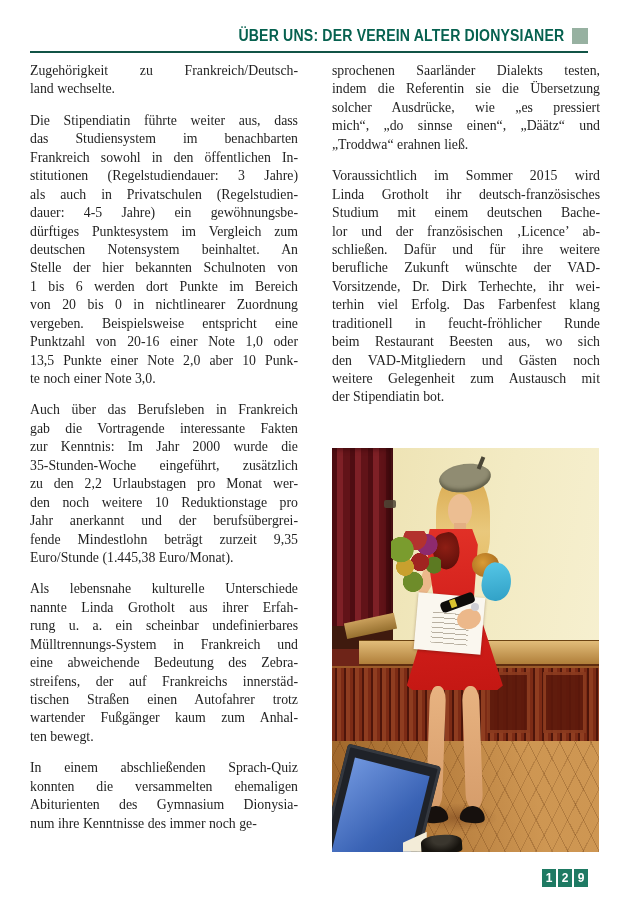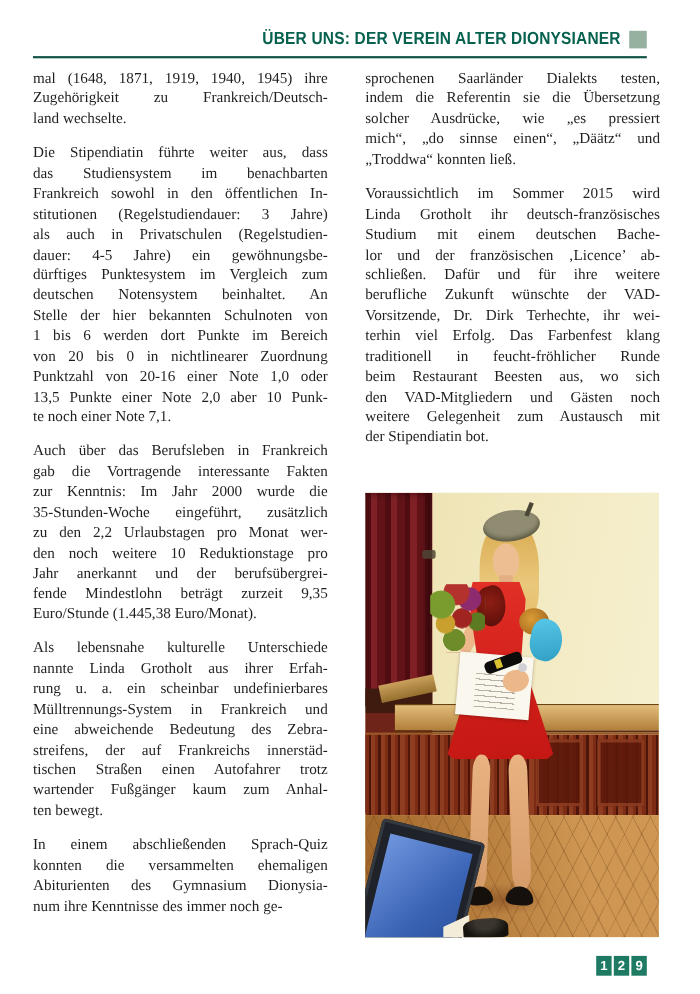--- a/index.html
+++ b/index.html
@@ -124,39 +124,39 @@
 <div class="page">
 
   <div class="header">
     <span class="header-title">ÜBER UNS: DER VEREIN ALTER DIONYSIANER</span>
     <span class="header-square"></span>
   </div>
   <div class="header-rule"></div>
 
   <div class="col col-left">
       <div class="para">
-        <div class="tline">mal (1648, 1871, 1919, 1940, 1945) ihre</div>
         <div class="tline">Zugehörigkeit zu Frankreich/Deutsch-</div>
         <div class="tline last">land wechselte.</div>
       </div>
       <div class="para">
         <div class="tline">Die Stipendiatin führte weiter aus, dass</div>
         <div class="tline">das Studiensystem im benachbarten</div>
         <div class="tline">Frankreich sowohl in den öffentlichen In-</div>
         <div class="tline">stitutionen (Regelstudiendauer: 3 Jahre)</div>
         <div class="tline">als auch in Privatschulen (Regelstudien-</div>
         <div class="tline">dauer: 4-5 Jahre) ein gewöhnungsbe-</div>
         <div class="tline">dürftiges Punktesystem im Vergleich zum</div>
         <div class="tline">deutschen Notensystem beinhaltet. An</div>
         <div class="tline">Stelle der hier bekannten Schulnoten von</div>
         <div class="tline">1 bis 6 werden dort Punkte im Bereich</div>
         <div class="tline">von 20 bis 0 in nichtlinearer Zuordnung</div>
+        <div class="tline">vergeben. Beispielsweise entspricht eine</div>
         <div class="tline">Punktzahl von 20-16 einer Note 1,0 oder</div>
         <div class="tline">13,5 Punkte einer Note 2,0 aber 10 Punk-</div>
-        <div class="tline last">te noch einer Note 7,1.</div>
+        <div class="tline last">te noch einer Note 3,0.</div>
       </div>
       <div class="para">
         <div class="tline">Auch über das Berufsleben in Frankreich</div>
         <div class="tline">gab die Vortragende interessante Fakten</div>
         <div class="tline">zur Kenntnis: Im Jahr 2000 wurde die</div>
         <div class="tline">35-Stunden-Woche eingeführt, zusätzlich</div>
         <div class="tline">zu den 2,2 Urlaubstagen pro Monat wer-</div>
         <div class="tline">den noch weitere 10 Reduktionstage pro</div>
         <div class="tline">Jahr anerkannt und der berufsübergrei-</div>
         <div class="tline">fende Mindestlohn beträgt zurzeit 9,35</div>
@@ -181,21 +181,21 @@
       </div>
     </div>
 
   <div class="col col-right">
     <div>
         <div class="para">
           <div class="tline">sprochenen Saarländer Dialekts testen,</div>
           <div class="tline">indem die Referentin sie die Übersetzung</div>
           <div class="tline">solcher Ausdrücke, wie „es pressiert</div>
           <div class="tline">mich“, „do sinnse einen“, „Däätz“ und</div>
-          <div class="tline last">„Troddwa“ konnten ließ.</div>
+          <div class="tline last">„Troddwa“ erahnen ließ.</div>
         </div>
         <div class="para">
           <div class="tline">Voraussichtlich im Sommer 2015 wird</div>
           <div class="tline">Linda Grotholt ihr deutsch-französisches</div>
           <div class="tline">Studium mit einem deutschen Bache-</div>
           <div class="tline">lor und der französischen ‚Licence’ ab-</div>
           <div class="tline">schließen. Dafür und für ihre weitere</div>
           <div class="tline">berufliche Zukunft wünschte der VAD-</div>
           <div class="tline">Vorsitzende, Dr. Dirk Terhechte, ihr wei-</div>
           <div class="tline">terhin viel Erfolg. Das Farbenfest klang</div>

